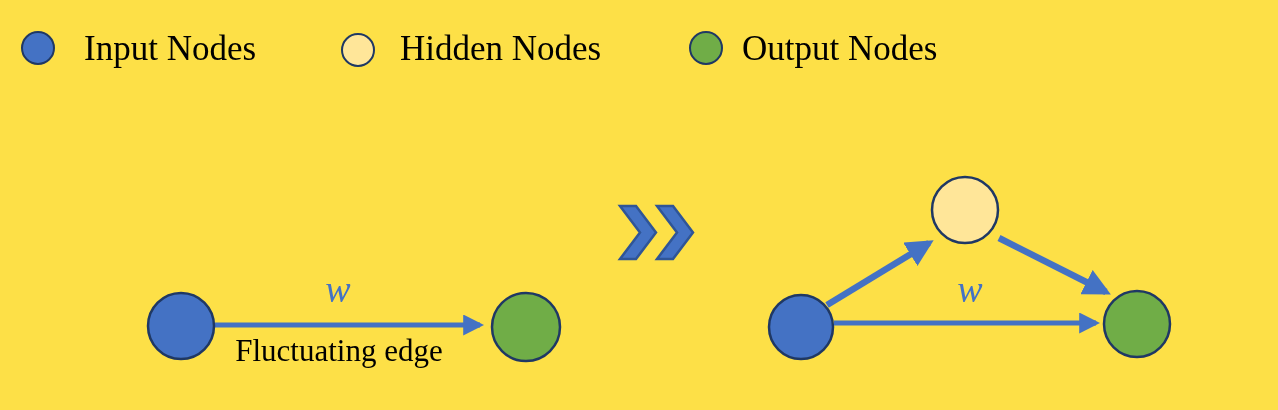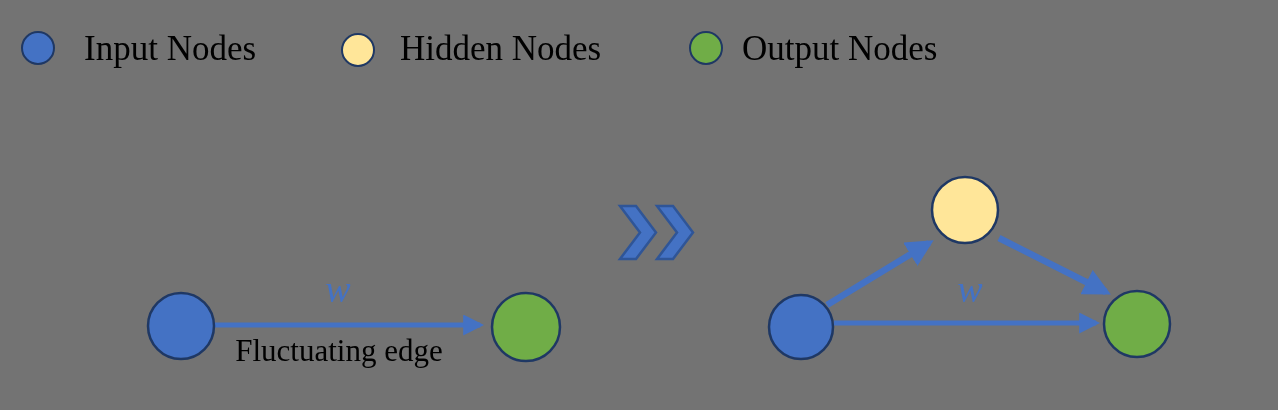--- a/index.html
+++ b/index.html
@@ -1,20 +1,20 @@
 <!DOCTYPE html>
 <html><head>
 <meta charset="utf-8">
 <style>
   html, body { margin: 0; padding: 0; background: #ffffff; }
   .canvas-wrap {
     position: relative;
     width: 1278px;
     height: 410px;
-    background: #737373;
+    background: #fde047;
     overflow: hidden;
     font-family: "Liberation Serif", "DejaVu Serif", serif;
   }
   svg { display: block; }
   text.legend-label {
     font-family: "Liberation Serif", "DejaVu Serif", serif;
     font-size: 35px;
     fill: #000000;
   }
   text.weight-label {

